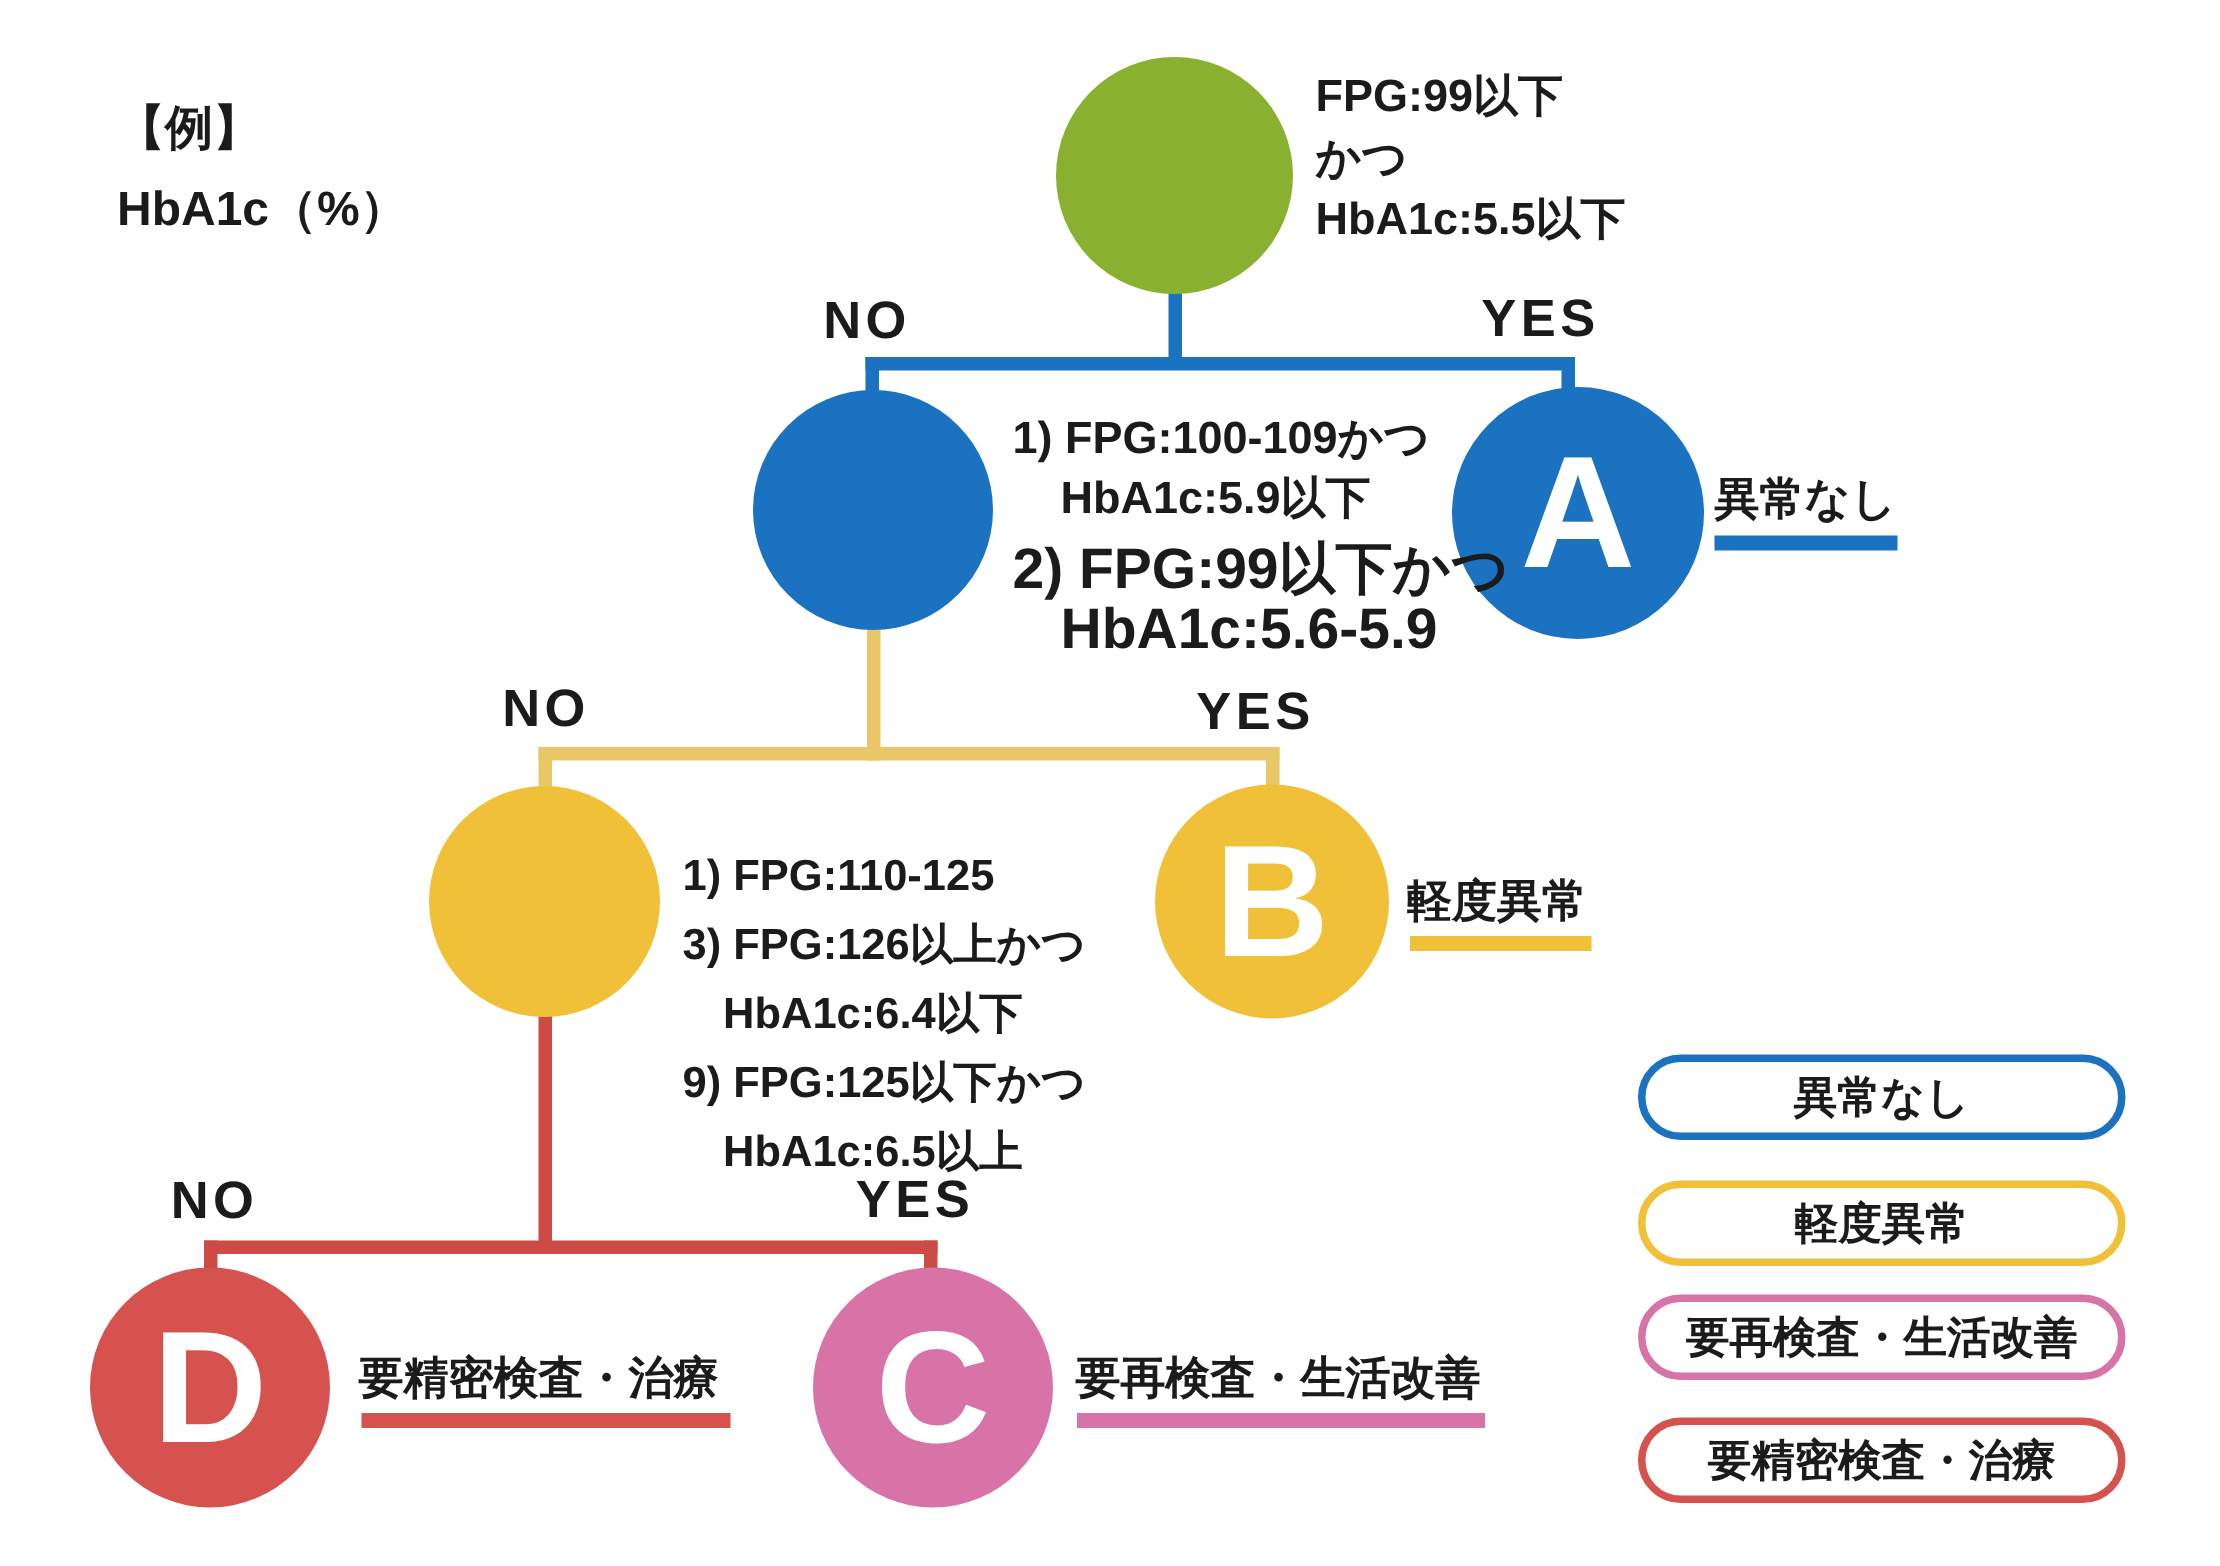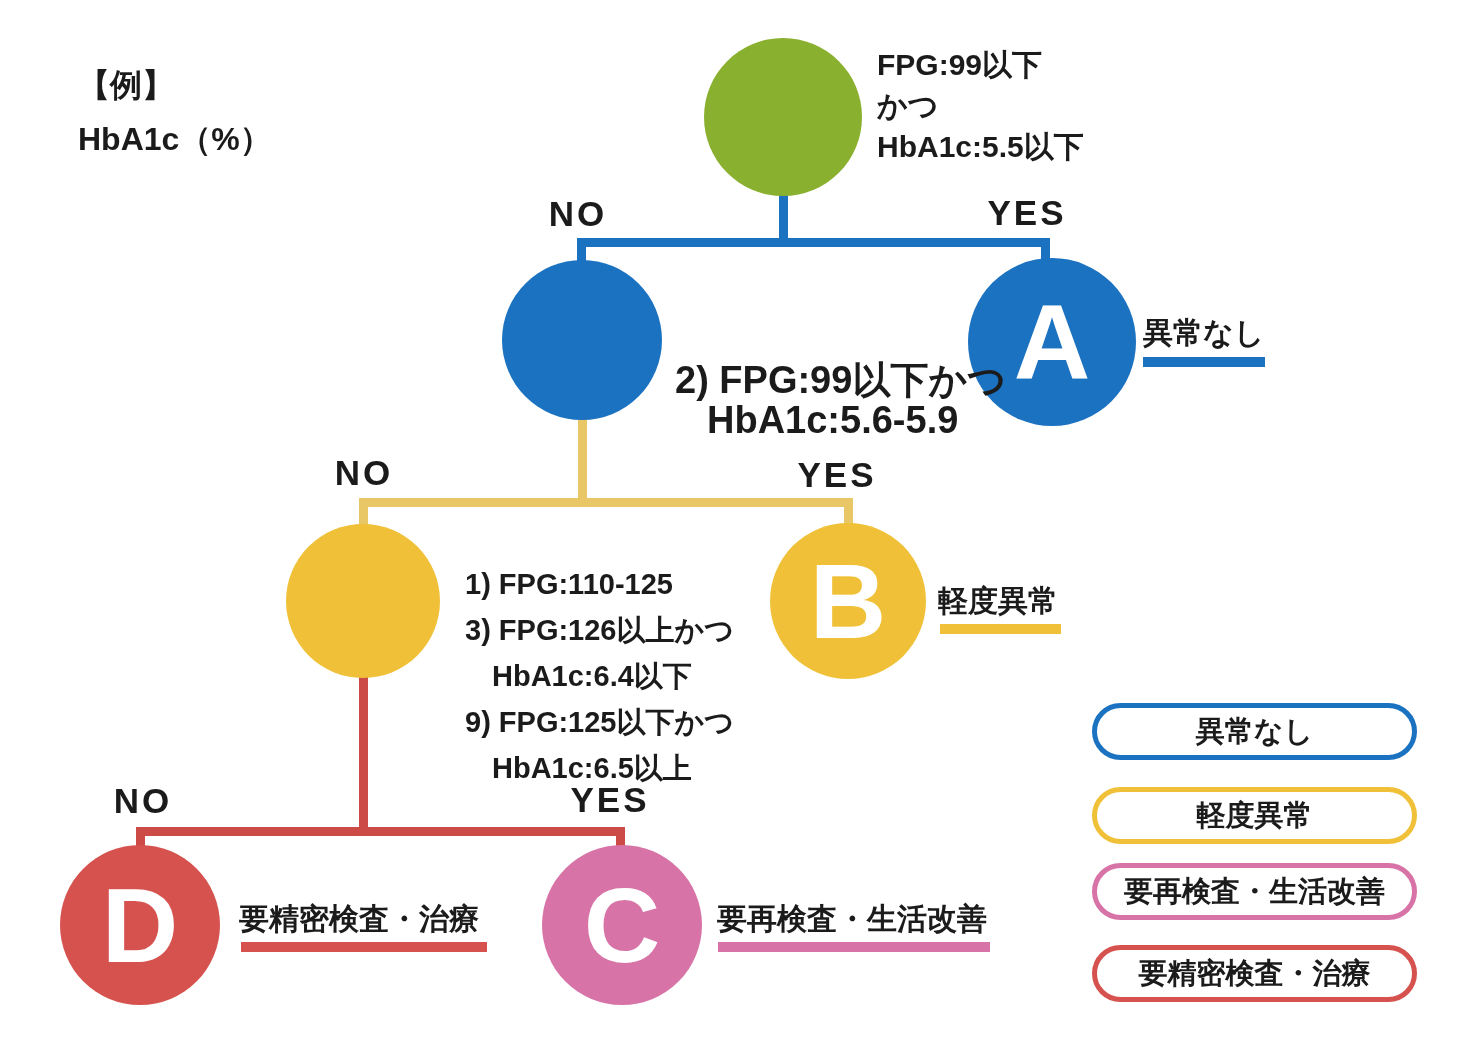--- a/index.html
+++ b/index.html
@@ -35,21 +35,21 @@
   .l3v{left:359px;top:674px;width:9px;height:162px;}
   .l3h{left:136px;top:827px;width:489px;height:9px;}
   .l3sl{left:136px;top:827px;width:9px;height:22px;}
   .l3sr{left:616px;top:827px;width:9px;height:22px;}
   
   .header{left:78px;top:58px;font-size:32px;font-weight:700;line-height:54px;white-space:nowrap;}
   .cond{font-weight:700;white-space:nowrap;}
   .cond-q1{left:877px;top:44px;font-size:30px;line-height:41px;}
   .cond-q2a{left:675px;top:273px;font-size:30px;line-height:40px;}
   .cond-q2b{left:675px;top:360px;font-size:38px;line-height:40px;}
-  .cond-q3{left:465px;top:561px;font-size:29px;line-height:46px;}
+  .cond-q3{left:455px;top:561px;font-size:29px;line-height:46px;}
   .indent32{margin-left:32px;}
   .indent27{margin-left:27px;}
   .branch{position:absolute;transform:translate(-50%,-50%);font-size:35px;font-weight:800;
     letter-spacing:3px;white-space:nowrap;}
   .no1{left:578px;top:214px;}  .yes1{left:1027px;top:213px;}
   .no2{left:364px;top:473px;}  .yes2{left:837px;top:475px;}
   .no3{left:143px;top:801px;}  .yes3{left:610px;top:800px;}
   .result-label{position:absolute;transform:translateY(-50%);font-size:30px;font-weight:700;white-space:nowrap;}
   .lbl-a{left:1143px;top:333px;} .lbl-b{left:938px;top:601px;}
   .lbl-c{left:717px;top:919px;}  .lbl-d{left:239px;top:919px;}
@@ -101,20 +101,24 @@
   <div class="branch no1">NO</div>
   <div class="branch yes1">YES</div>
 
   <div class="circle c-a">
     <div class="circle-letter">A</div>
   </div>
   <div class="result-label lbl-a">異常なし</div>
   <div class="underline ul-a"></div>
 
   <div class="circle c-q2"></div>
+  <div class="abs cond cond-q2a">
+    <div>1) FPG:100-109かつ</div>
+    <div class="indent32">HbA1c:5.9以下</div>
+  </div>
   <div class="abs cond cond-q2b">
     <div>2) FPG:99以下かつ</div>
     <div class="indent32">HbA1c:5.6-5.9</div>
   </div>
   <div class="branch no2">NO</div>
   <div class="branch yes2">YES</div>
 
   <div class="circle c-b">
     <div class="circle-letter">B</div>
   </div>

